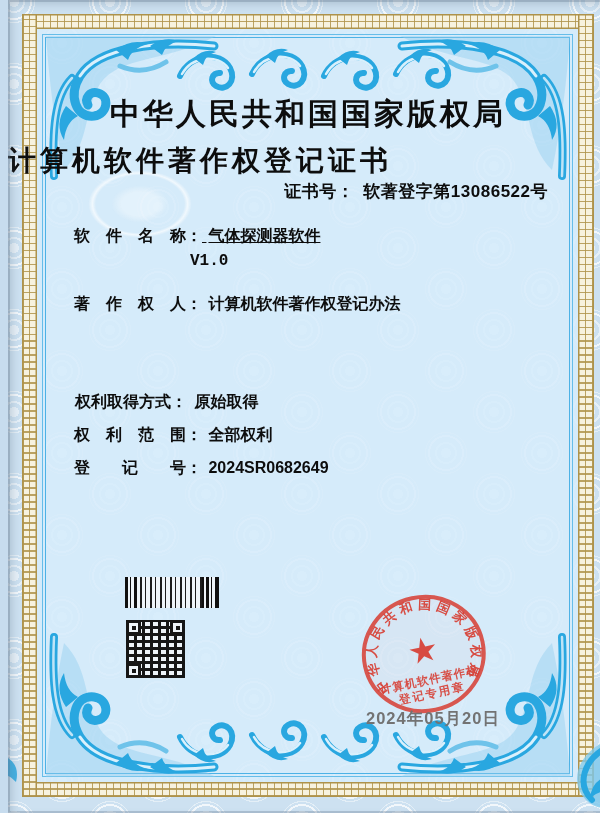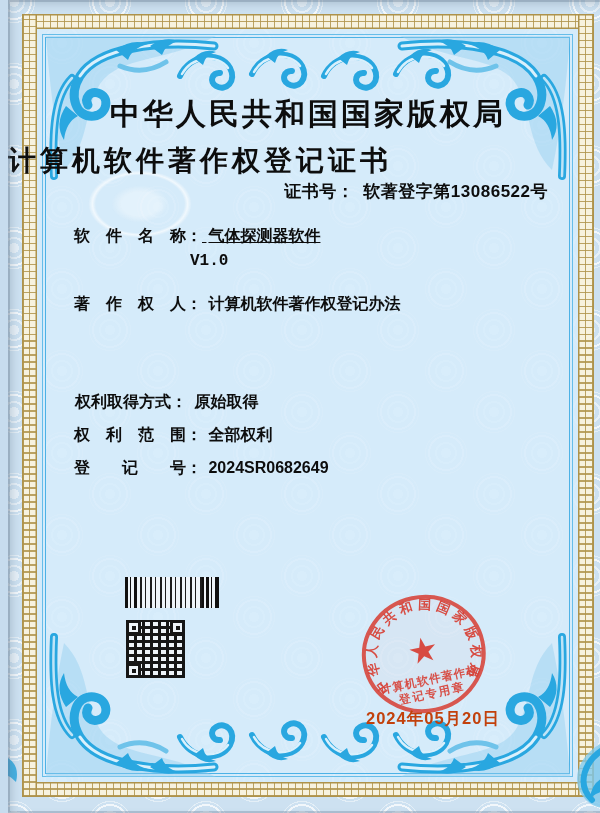--- a/index.html
+++ b/index.html
@@ -68,21 +68,21 @@
   .qr{position:absolute;left:118px;top:620px;width:59px;height:58px;z-index:5;background-color:#eef4f9;
       background-image:
         repeating-linear-gradient(90deg,#161616 0 3px,transparent 3px 8px),
         repeating-linear-gradient(0deg,#161616 0 3px,transparent 3px 7px),
         repeating-linear-gradient(90deg,transparent 0 6px, rgba(238,244,249,.85) 6px 9px);}
   .qr-finder{position:absolute;width:15px;height:15px;border:3px solid #161616;background:#eef4f9;box-sizing:border-box;}
   .qr-finder i{position:absolute;left:2.5px;top:2.5px;width:4px;height:4px;background:#161616;}
   .qf-tl{left:0;top:0;} .qf-tr{right:0;top:0;} .qf-bl{left:0;bottom:0;}
   
   .seal{position:absolute;left:350px;top:592px;width:132px;height:126px;z-index:6;transform:rotate(-12deg);}
-  .date{position:absolute;left:358px;top:708px;z-index:7;font-size:16.5px;font-weight:bold;letter-spacing:1px;color:#c2410c;}
+  .date{position:absolute;left:358px;top:708px;z-index:7;font-size:16.5px;font-weight:bold;letter-spacing:1px;color:#737373;}
 </style>
 </head>
 <body>
 
 <div class="page">
 
   <div class="watermark"></div>
 
   <div class="gf gf-top"></div>
   <div class="gf gf-bottom"></div>

